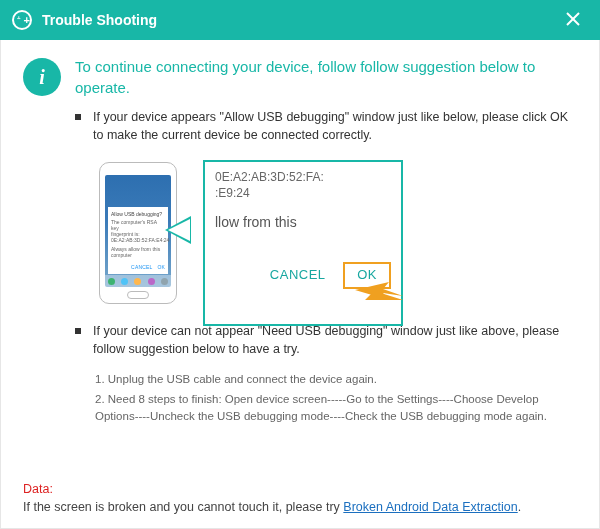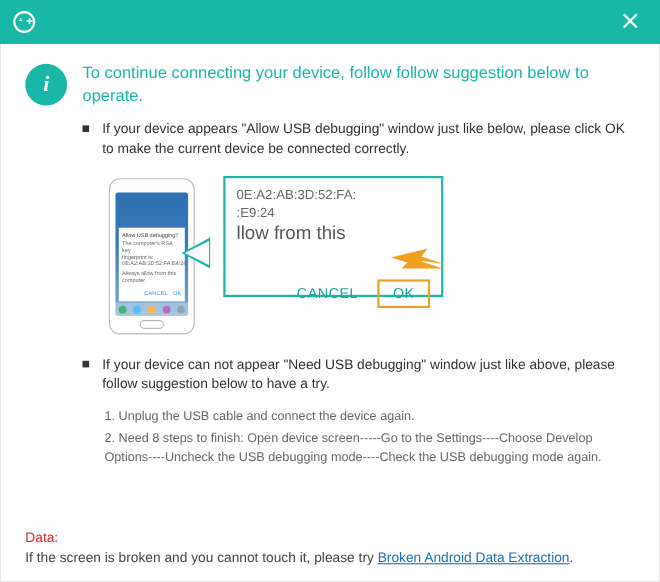--- a/index.html
+++ b/index.html
@@ -84,30 +84,30 @@
       line-height: 1.2;
     }
     .phone-dialog .tiny-title { font-size: 5px; color: #444; margin-bottom: 2px; }
     .phone-dialog .tiny-btns { text-align: right; color: #2196f3; font-size: 5px; margin-top: 6px; letter-spacing: 0.2px; }
     .phone-dock { position: absolute; bottom: 0; left: 0; right: 0; height: 12px; background: rgba(255,255,255,0.35); display: flex; justify-content: space-around; align-items: center; }
     .phone-dock span { width: 7px; height: 7px; border-radius: 50%; }
 
     .zoom-panel {
       position: absolute;
       right: 0; top: 2px;
-      width: 200px; height: 110px;
+      width: 200px; height: 166px;
       border: 2px solid #18b7a7;
       background: #fff;
       padding: 8px 10px;
       color: #5a5a5a;
       font-size: 13px;
       line-height: 1.3;
     }
     .zoom-mac { font-size: 12px; color: #666; }
-    .zoom-allow { font-size: 17px; color: #555; }
+    .zoom-allow { margin-top: 12px; font-size: 14px; color: #555; }
     .zoom-btns { margin-top: 30px; text-align: right; }
     .zoom-cancel { color: #18a7a0; font-size: 13px; letter-spacing: 0.5px; margin-right: 14px; }
     .zoom-ok {
       display: inline-block;
       border: 2px solid #f0a020;
       color: #18a7a0;
       font-size: 13px;
       padding: 3px 12px;
       letter-spacing: 0.5px;
     }
@@ -148,20 +148,21 @@
 <body>
 
 <div class="header">
   <div class="header-icon">
     <svg viewBox="0 0 24 24" fill="none">
         <path d="M12 3v6m0 0h4m-4 0H8" stroke="#fff" stroke-width="2"></path>
         <circle cx="12" cy="12" r="0"></circle>
       </svg>
     <span style="color:#fff;font-size:11px;">+</span>
   </div>
+  <span>Trouble Shooting</span>
   <div class="close-btn">
     <svg viewBox="0 0 14 14">
         <line x1="1" y1="1" x2="13" y2="13" stroke="#fff" stroke-width="2"></line>
         <line x1="13" y1="1" x2="1" y2="13" stroke="#fff" stroke-width="2"></line>
       </svg>
   </div>
 </div>
 
 <div class="content">
 

